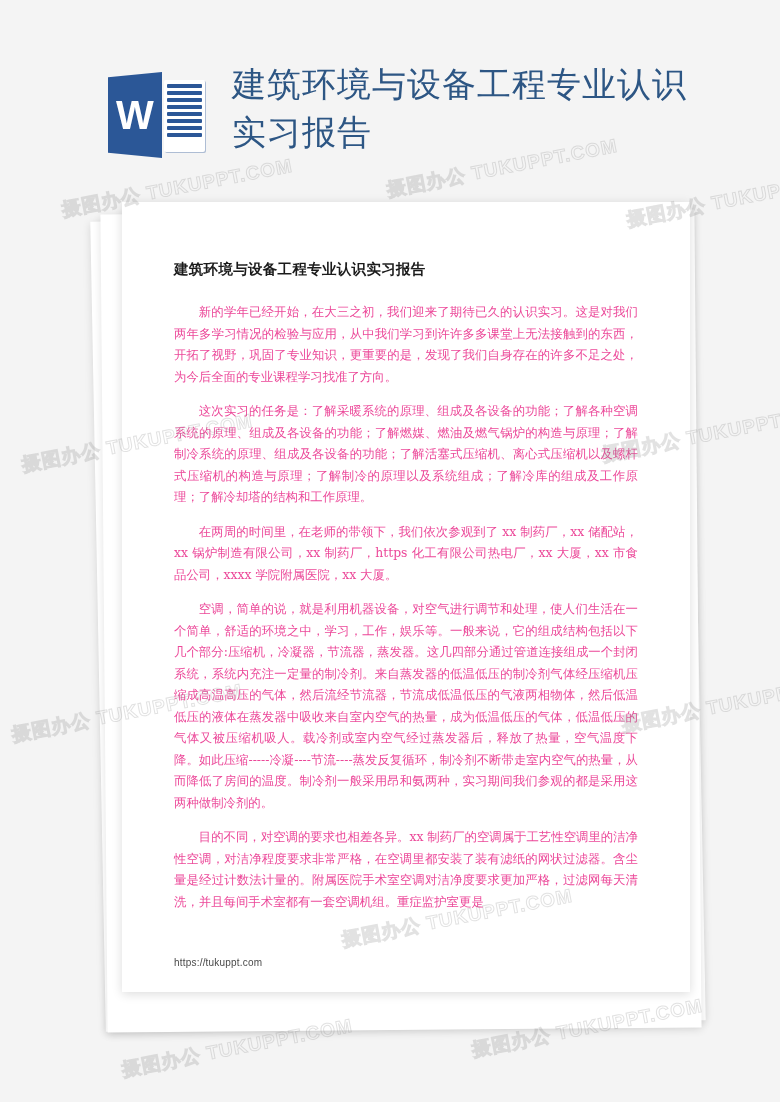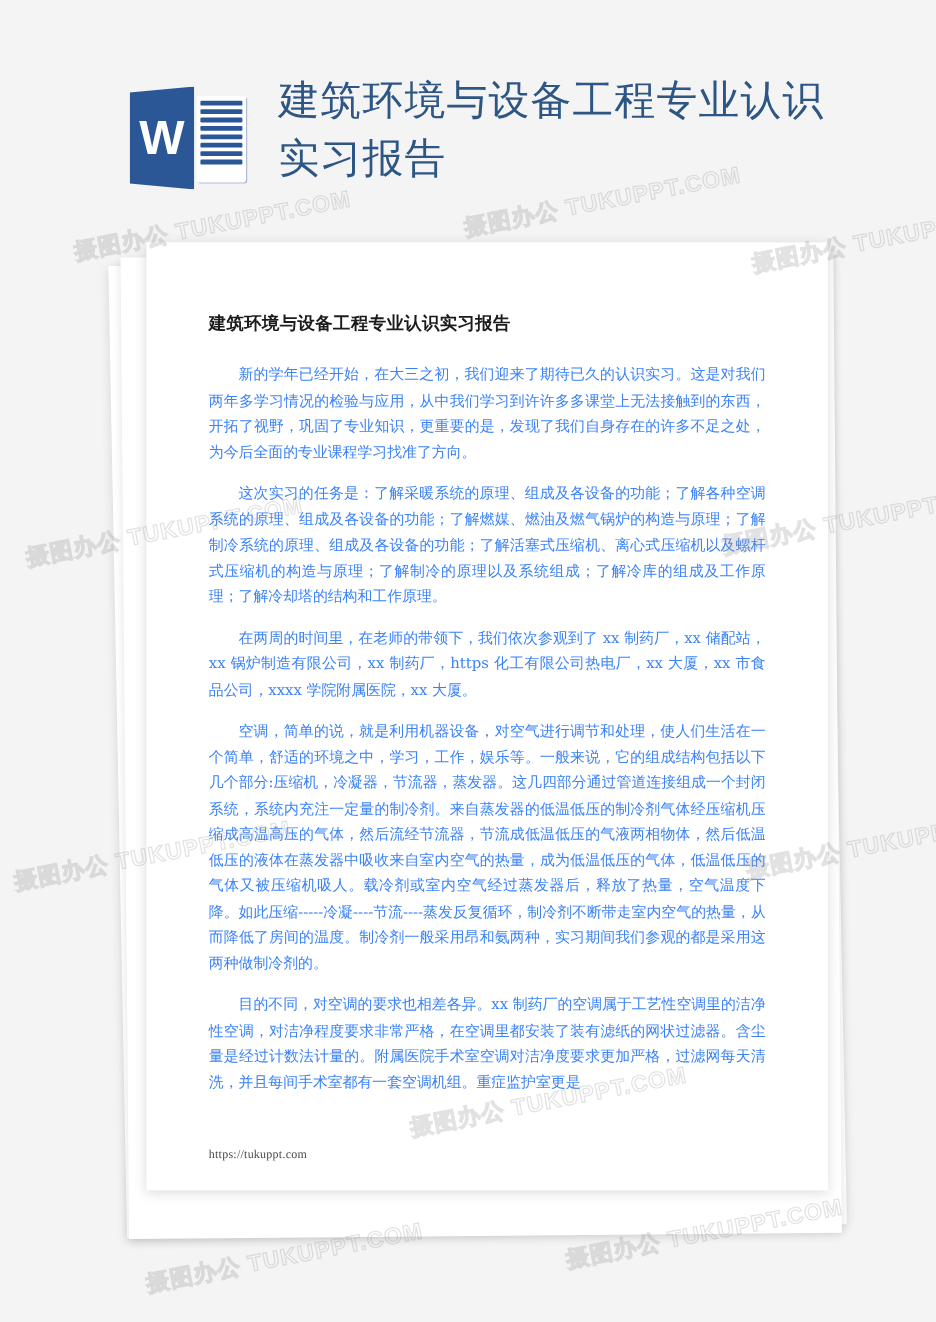--- a/index.html
+++ b/index.html
@@ -154,36 +154,36 @@
     font-size: 14.5px;
     font-weight: 600;
     color: #1b1b1b;
     letter-spacing: 0.3px;
     margin: 0 0 22px 0;
   }
   .para {
     font-family: "DejaVu Serif", serif;
     font-size: 12.4px;
     line-height: 21.5px;
-    color: #3b82f6;
+    color: #ec4899;
     text-align: justify;
     text-justify: inter-ideograph;
     margin: 0 0 13px 0;
     text-indent: 2em;
   }
   .para.sec {
     text-indent: 2em;
     margin-bottom: 13px;
   }
 
   .page-footer {
     position: absolute;
     left: 52px;
     bottom: 24px;
-    font-family: Liberation Serif, serif;
+    font-family: Liberation Sans, sans-serif;
     font-size: 10px;
     color: #4a4a4a;
     letter-spacing: 0.2px;
   }
 </style>
 </head>
 <body style="background: rgb(244, 244, 244);">
 
 <div class="header">
 

